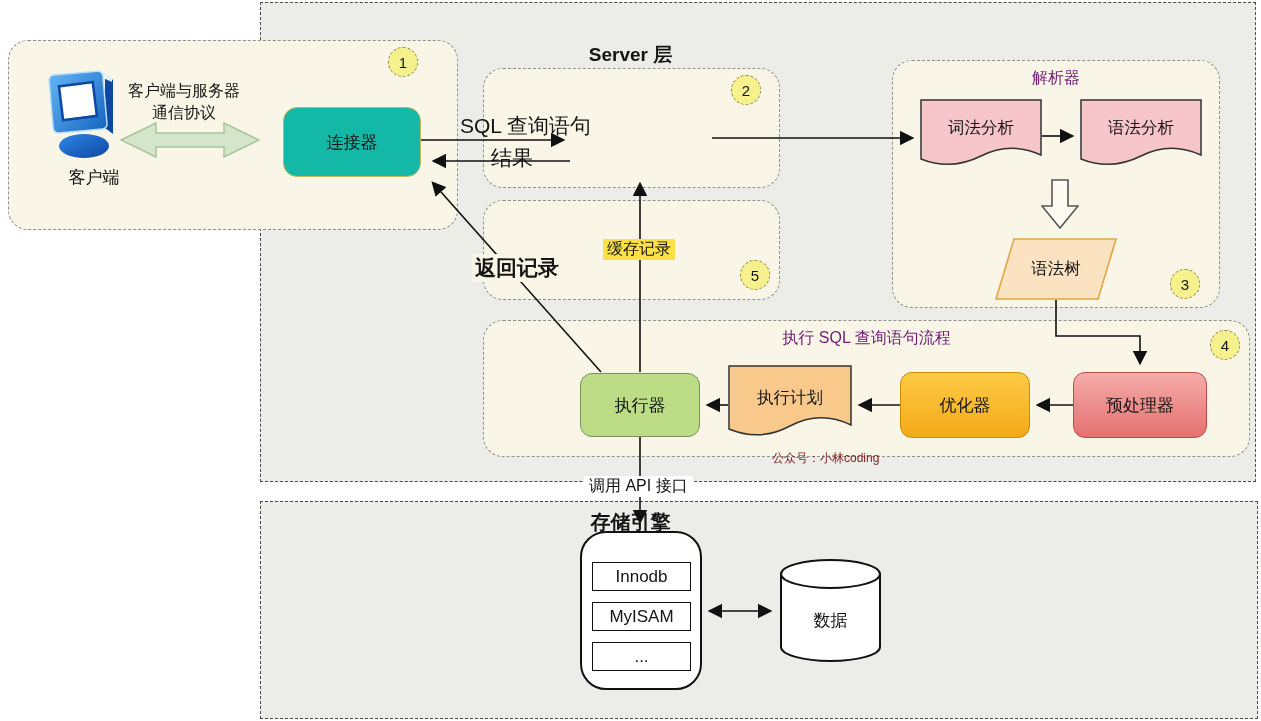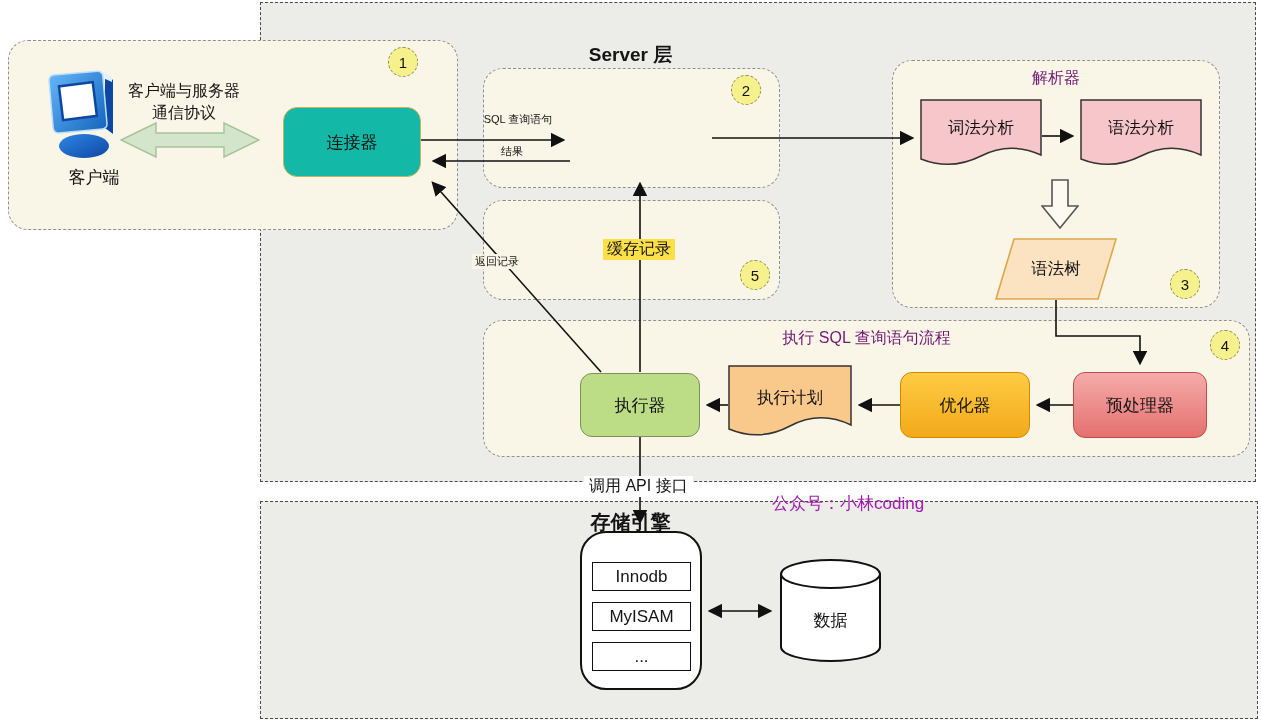--- a/index.html
+++ b/index.html
@@ -64,27 +64,27 @@
   .badge { position:absolute; width:30px; height:30px; border-radius:50%;
            background:#F6F18C; border:1.2px dashed #8b8b5a; z-index:4;
            display:flex; align-items:center; justify-content:center; font-size:15px; }
   #badge-1 { left:388px;  top:47px;  }
   #badge-2 { left:731px;  top:75px;  }
   #badge-3 { left:1170px; top:269px; }
   #badge-4 { left:1210px; top:330px; }
   #badge-5 { left:740px;  top:260px; }
 
   
-  .lbl { position:absolute; z-index:4; font-size:11px; white-space:nowrap; }
+  .lbl { position:absolute; z-index:4; font-size:21px; white-space:nowrap; }
   #lbl-sql        { left:460px; top:112px; width:116px; text-align:center; }
   #lbl-result     { left:480px; top:144px; width:64px;  text-align:center; }
-  #lbl-return     { left:472px; top:254px; background:#FAF6E7; padding:0 3px; }
+  #lbl-return     { left:472px; top:254px; background:#FAF6E7; padding:0 3px;font-weight:bold; }
   #lbl-cache-rec  { left:603px; top:239px; background:#fde047; padding:0 4px; font-size:16px; }
   #lbl-call-api   { left:584px; top:476px; background:#ffffff; padding:0 5px; font-size:16px; }
-  #watermark      { left:772px; top:492px; color:#a21caf; font-size:17px; }
+  #watermark      { left:772px; top:450px; color:#7f1d1d; font-size:12px; }
 
   
   #client-icon   { position:absolute; left:46px; top:66px; z-index:3; }
   #client-label  { position:absolute; left:46px; top:166px; width:96px; text-align:center;
                    font-size:17px; z-index:3; }
   #protocol-label{ position:absolute; left:116px; top:80px; width:136px; text-align:center;
                    font-size:16px; line-height:22px; z-index:3; }
   #green-arrow   { position:absolute; left:120px; top:121px; z-index:3; }
 
   

